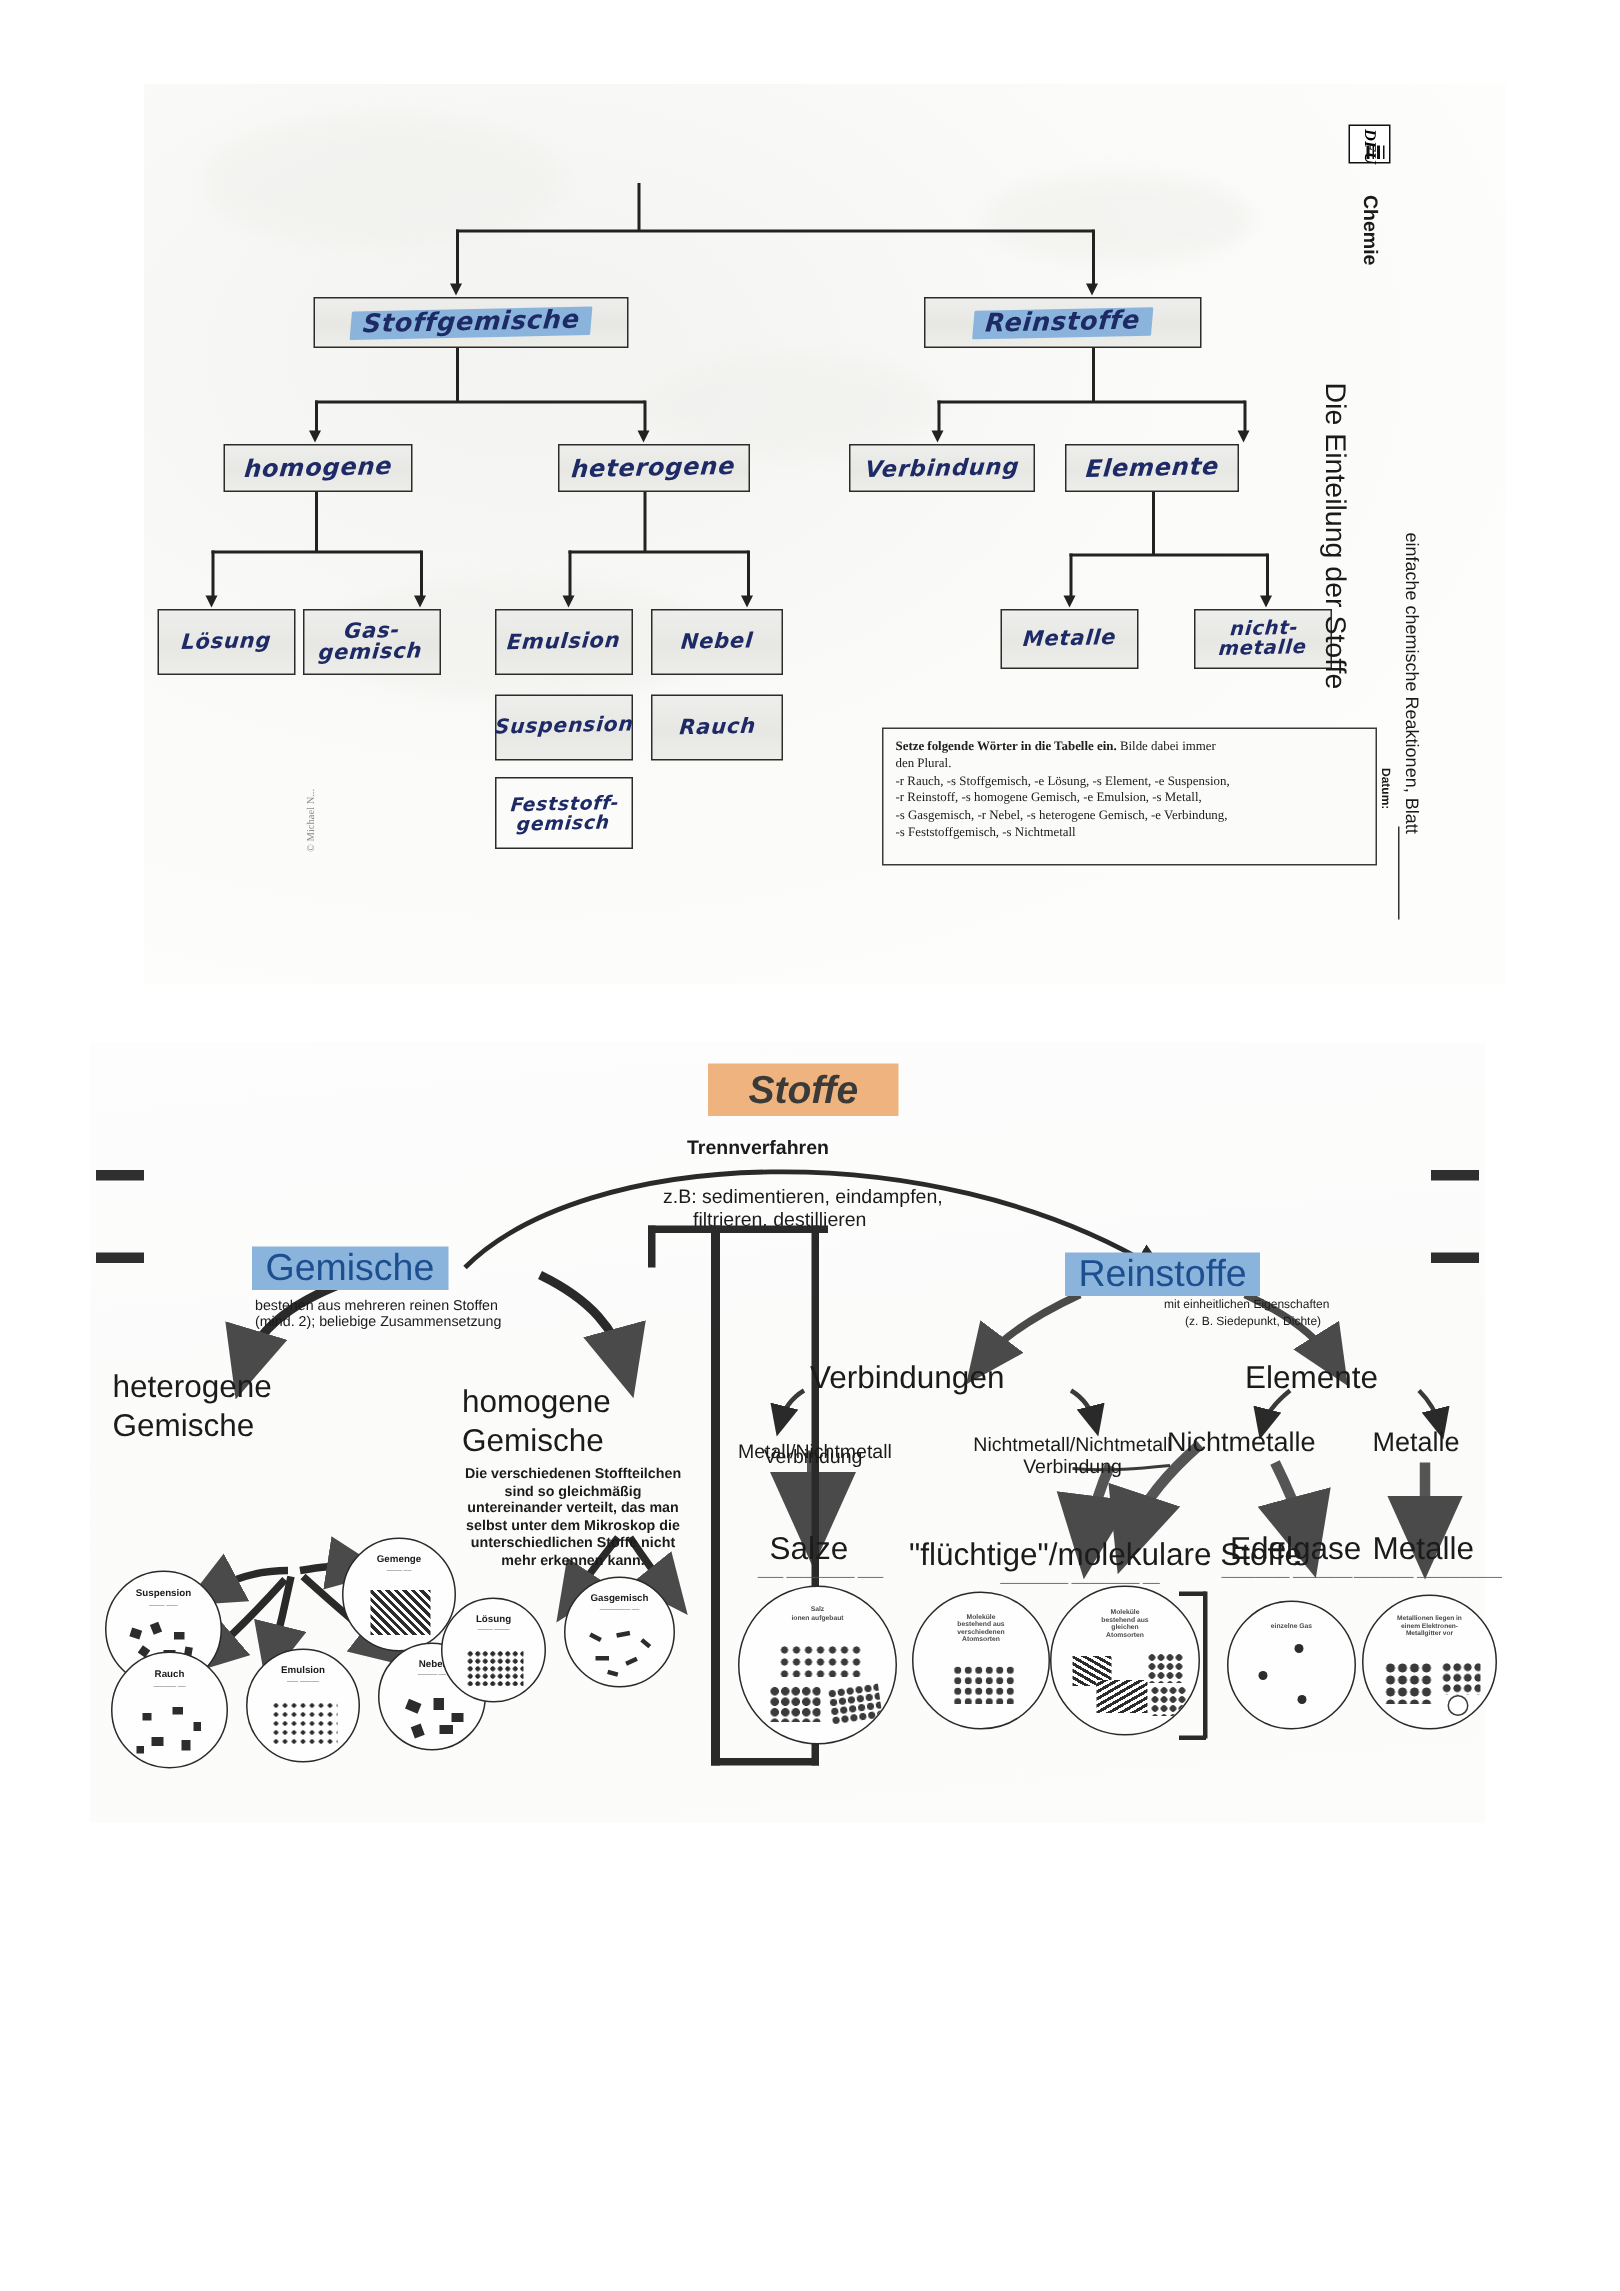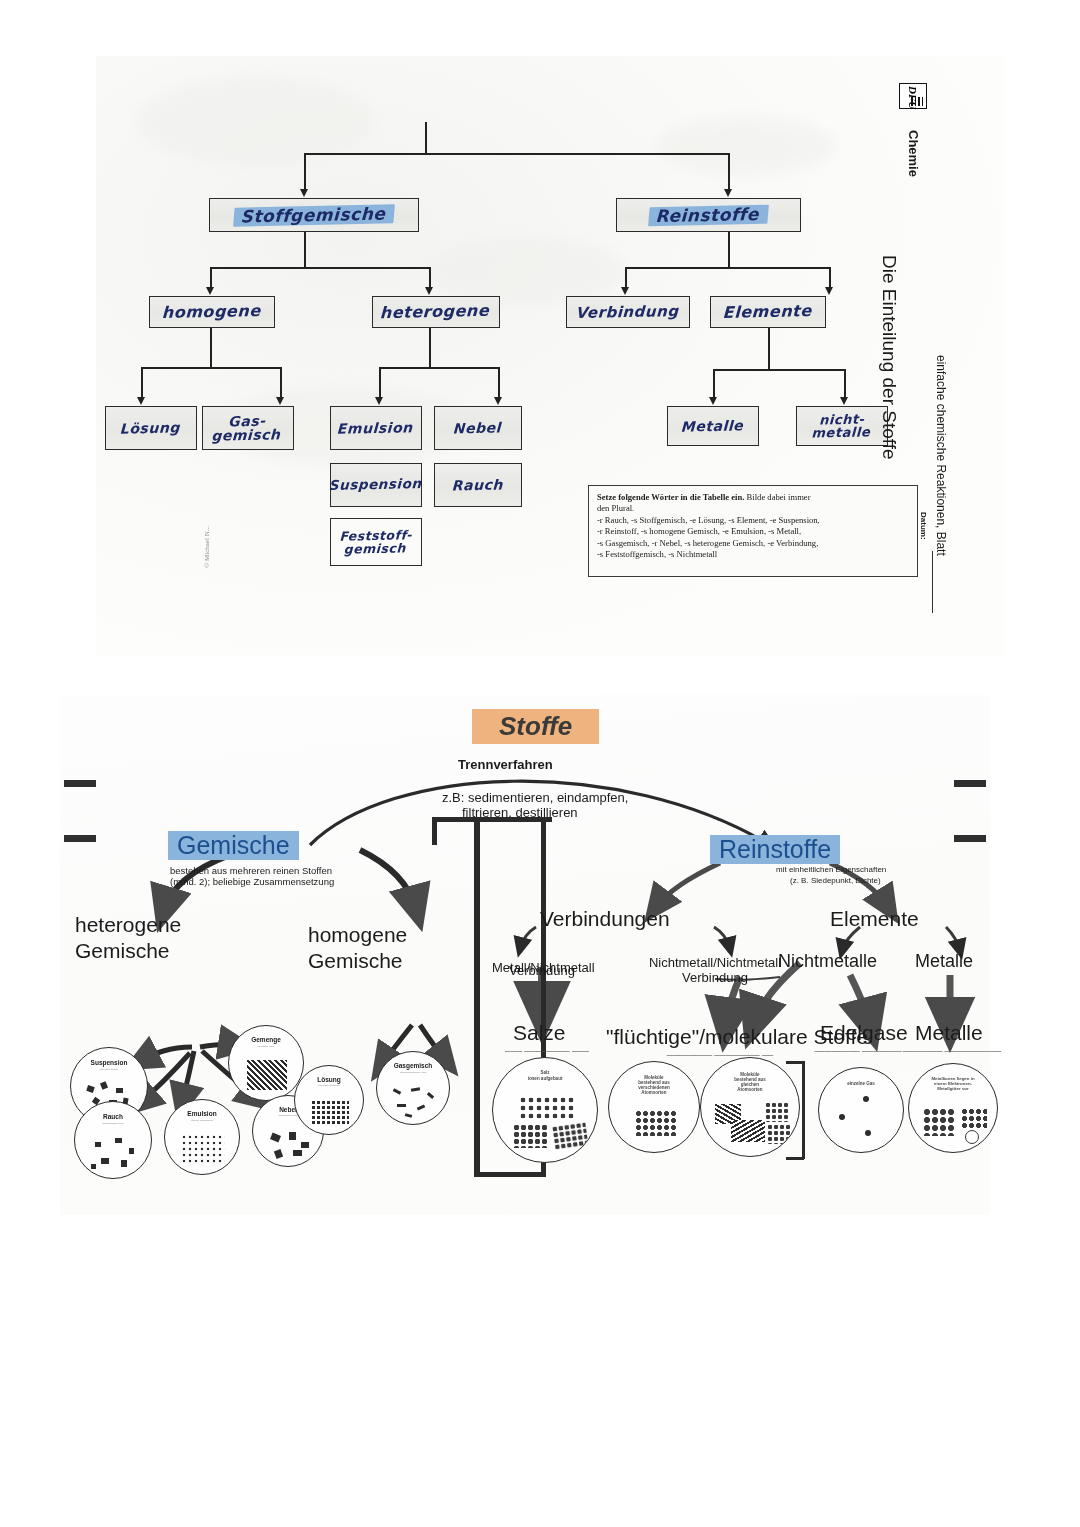--- a/index.html
+++ b/index.html
@@ -333,20 +333,26 @@
 
     <div class="blue-title" style="left:108px; top:136px;">Gemische</div>
     <div class="lbl lbl-s" style="left:110px; top:170px;">bestehen aus mehreren reinen Stoffen</div>
     <div class="lbl lbl-s" style="left:110px; top:181px;">(mind. 2); beliebige Zusammensetzung</div>
 
     <div class="lbl lbl-xl" style="left:15px; top:218px;">heterogene</div>
     <div class="lbl lbl-xl" style="left:15px; top:244px;">Gemische</div>
 
     <div class="lbl lbl-xl" style="left:248px; top:228px;">homogene</div>
     <div class="lbl lbl-xl" style="left:248px; top:254px;">Gemische</div>
+    <div class="lbl lbl-s bold center" style="left:222px; top:282px; width:200px; white-space:pre-line;">Die verschiedenen Stoffteilchen
+sind so gleichmäßig
+untereinander verteilt, das man
+selbst unter dem Mikroskop die
+unterschiedlichen Stoffe nicht
+mehr erkennen kann.</div>
 
     <div class="circ" style="left:10px; top:352px; width:78px; height:78px;">
       <div class="cap">Suspension</div>
       <div class="subcap">────  ───</div>
       <span class="speck" style="left:16px;top:38px;width:7px;height:6px;transform:rotate(18deg);"></span>
       <span class="speck" style="left:30px;top:34px;width:6px;height:7px;transform:rotate(-22deg);"></span>
       <span class="speck" style="left:45px;top:40px;width:7px;height:5px;"></span>
       <span class="speck" style="left:22px;top:50px;width:6px;height:6px;transform:rotate(35deg);"></span>
       <span class="speck" style="left:38px;top:52px;width:8px;height:5px;"></span>
       <span class="speck" style="left:52px;top:50px;width:5px;height:7px;transform:rotate(10deg);"></span>

